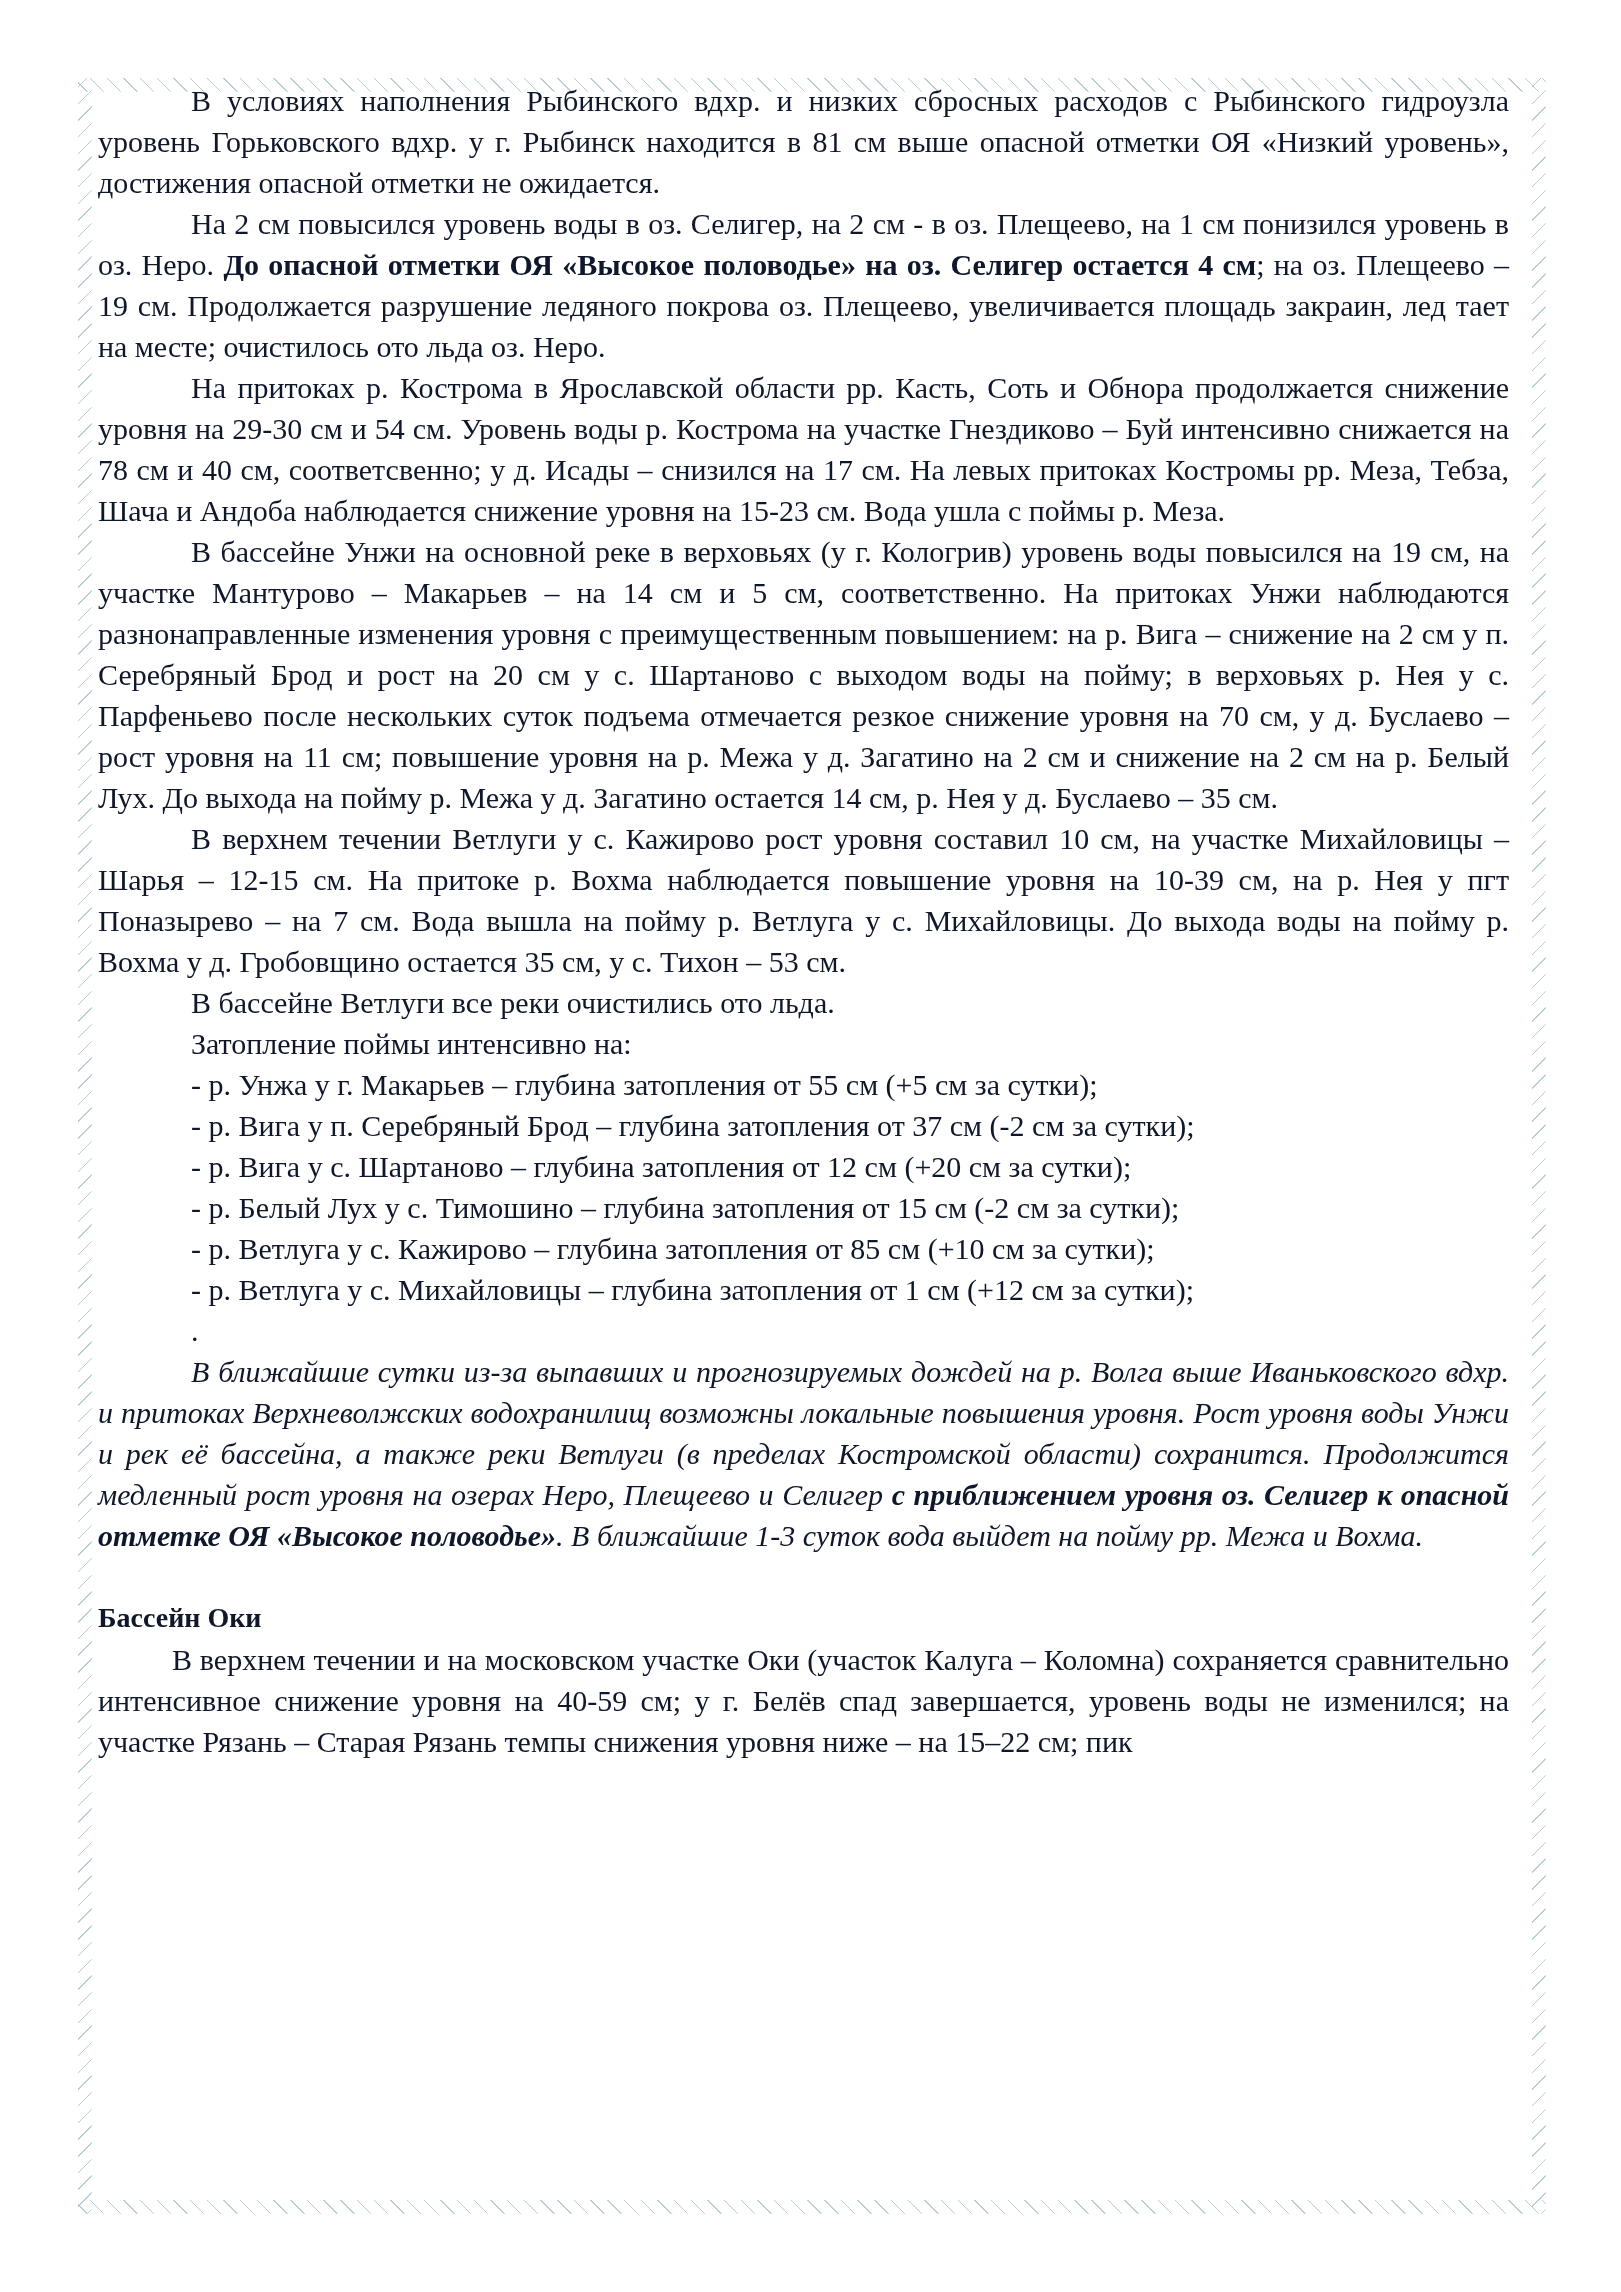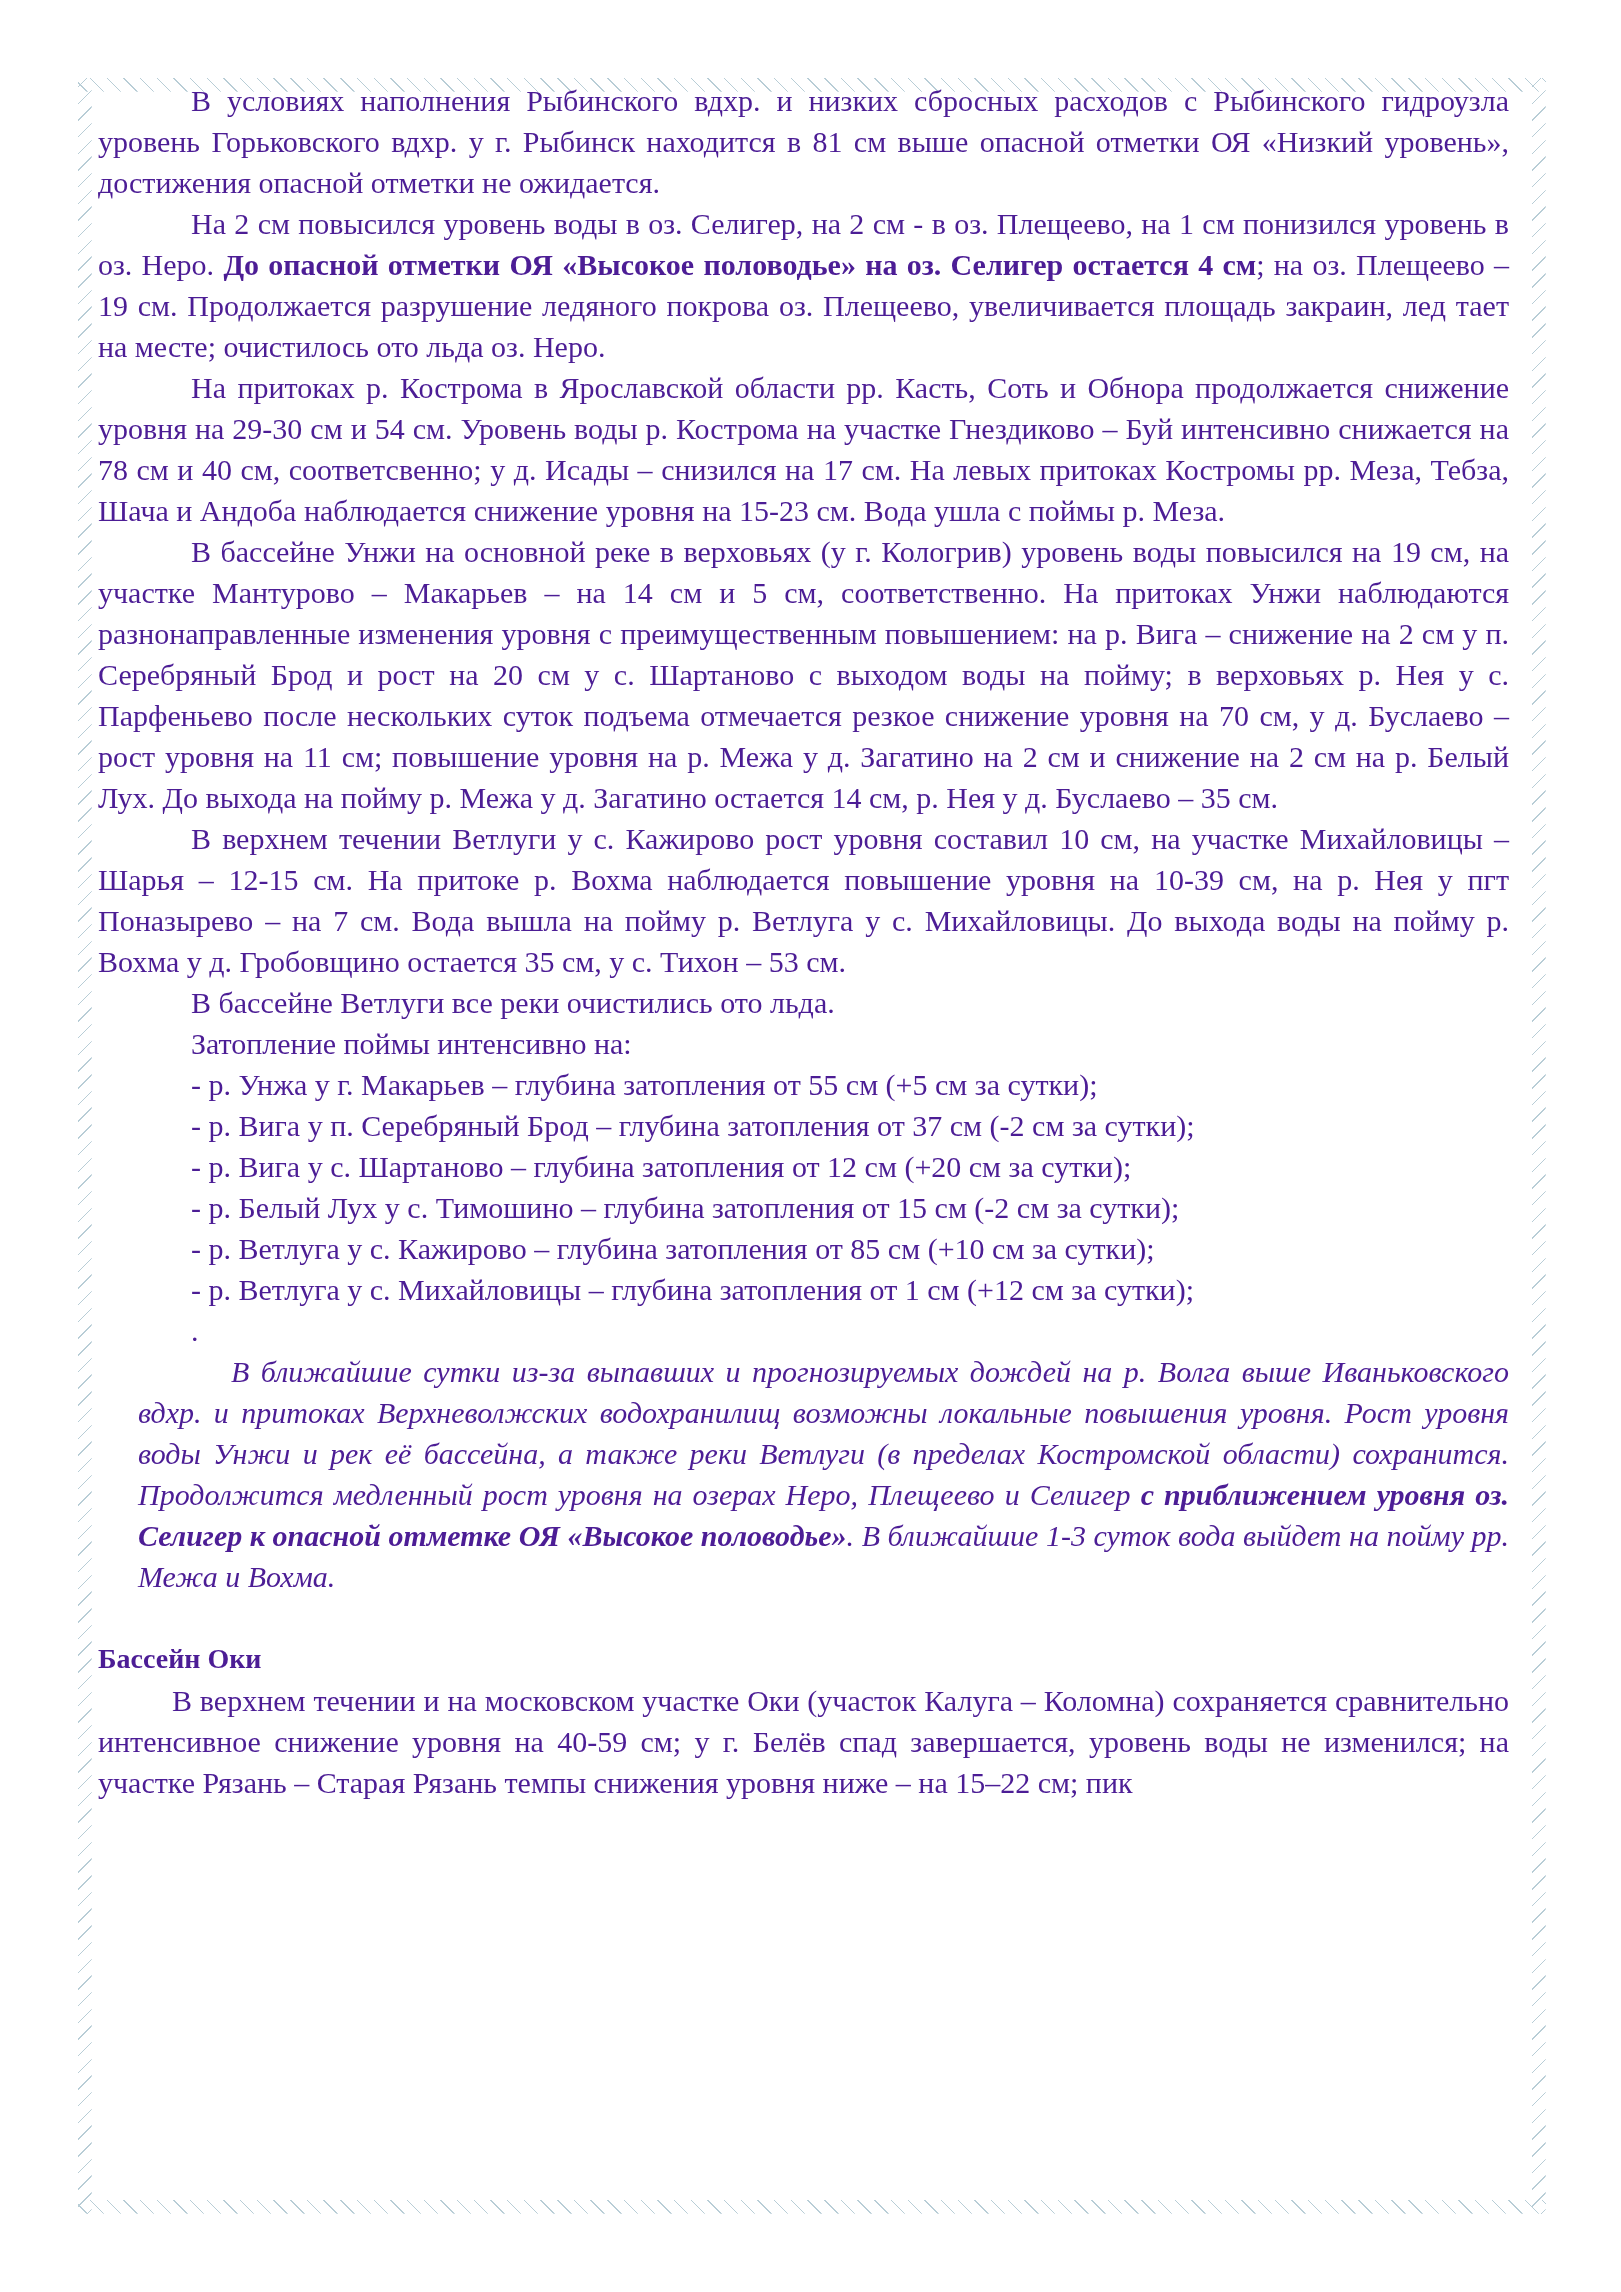--- a/index.html
+++ b/index.html
@@ -10,26 +10,26 @@
     border: 13.7px solid transparent;
     background:
       repeating-linear-gradient(45deg, transparent 0 5.9px, #b8cdd6 5.9px 6.9px, transparent 6.9px 11.8px) top/100% 13.7px no-repeat,
       repeating-linear-gradient(45deg, transparent 0 5.9px, #b8cdd6 5.9px 6.9px, transparent 6.9px 11.8px) bottom/100% 13.7px no-repeat,
       repeating-linear-gradient(135deg, transparent 0 5.9px, #b8cdd6 5.9px 6.9px, transparent 6.9px 11.8px) left/13.7px 100% no-repeat,
       repeating-linear-gradient(135deg, transparent 0 5.9px, #b8cdd6 5.9px 6.9px, transparent 6.9px 11.8px) right/13.7px 100% no-repeat;
   }
   .content {
     position: absolute; left: 98px; top: 80px; width: 1411px;
     font-family: "Liberation Serif", "DejaVu Serif", serif;
-    font-size: 30px; line-height: 41px; color: #4c1d95;
+    font-size: 30px; line-height: 41px; color: #0f172a;
     text-align: justify;
   }
   .content p { margin: 0; text-indent: 93px; }
   .content p.list { text-indent: 93px; }
-  .content .it { font-style: italic; margin-left: 40px; }
+  .content .it { font-style: italic; }
   .content b { font-weight: bold; }
   .spacer { height: 40px; }
   h2.section {
     margin: 0; padding-top: 0;
     font-family: "Liberation Serif", "DejaVu Serif", serif;
     font-size: 28px; font-weight: bold; line-height: 43px;
   }
   .oka p { text-indent: 74px; }
 </style>
 </head>

